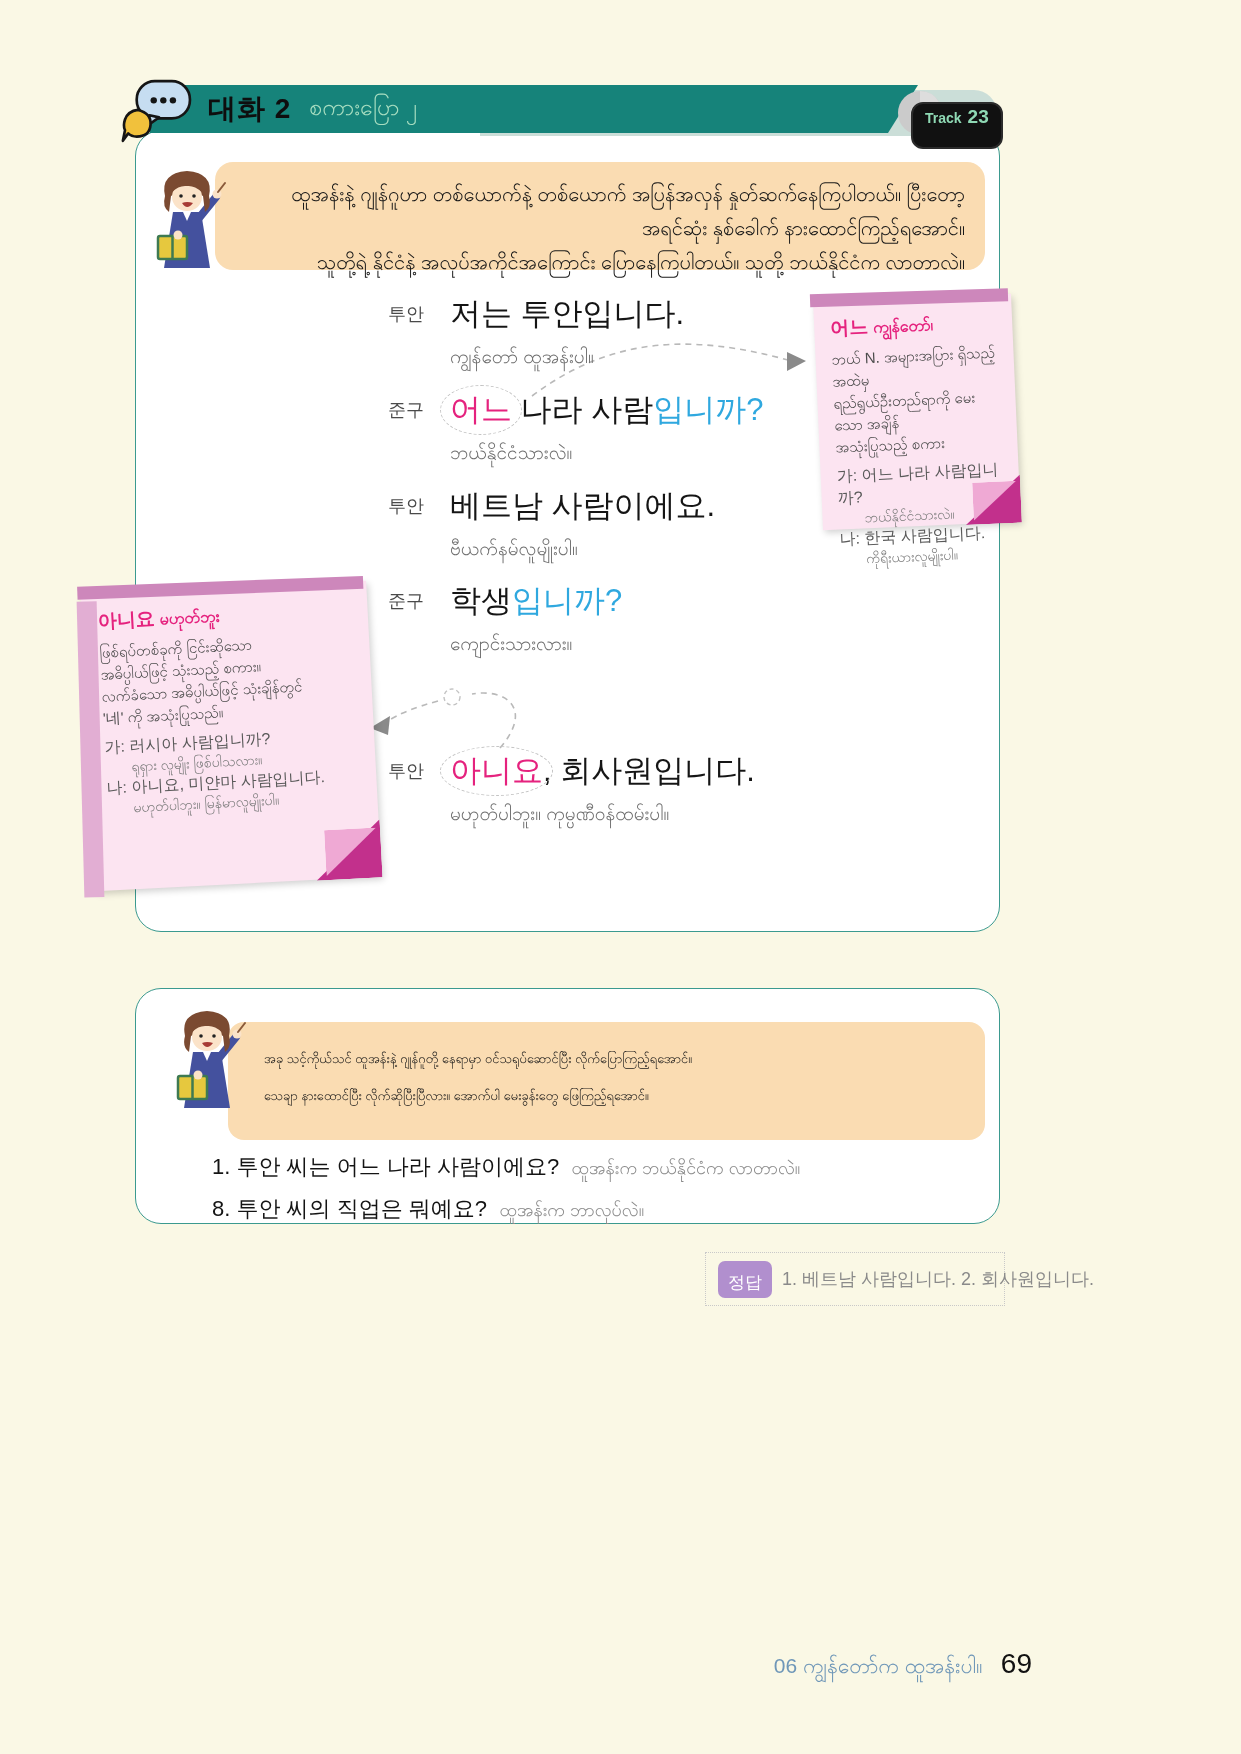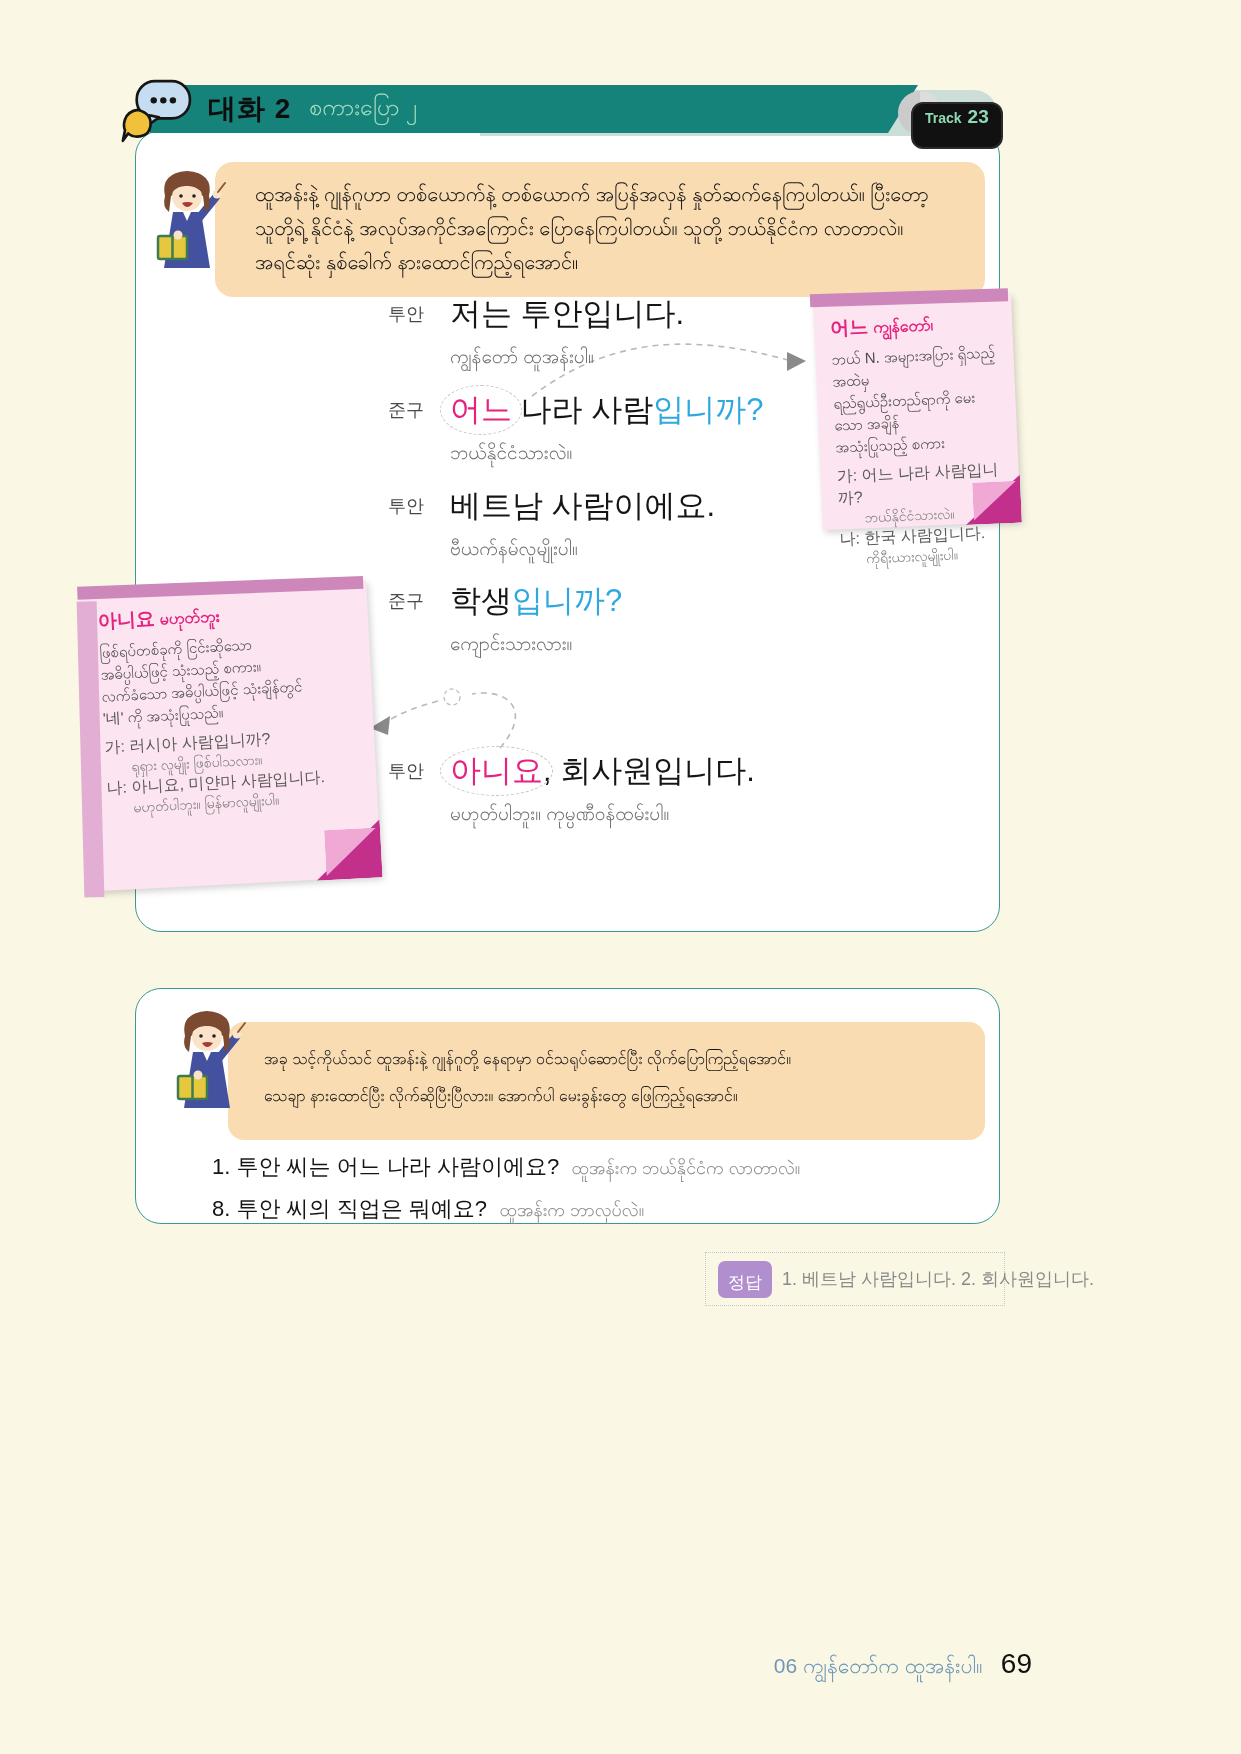--- a/index.html
+++ b/index.html
@@ -32,23 +32,24 @@
     border:2px solid #2b2b2b;
   }
   .track-label { font-size:14px; font-weight:bold; }
   .track-num { font-size:19px; font-weight:bold; }
   
   .dialog-box {
     position:absolute; left:135px; top:130px; width:865px; height:802px;
     background:#fff; border:1.5px solid #3B9A8F; border-radius:26px; z-index:1;
   }
   .intro-box {
-    position:absolute; left:215px; top:162px; width:770px; height:135px;
+    position:absolute; left:215px; top:162px; width:770px; height:108px;
     background:#FADCB2; border-radius:18px; z-index:3;
     padding:15px 20px 0 40px;
+    text-align:right;
   }
   .intro-line { font-size:20px; line-height:34px; color:#161616; font-weight:500; }
   .teacher { position:absolute; width:82px; height:112px; z-index:4; }
   .teacher-1 { left:146px; top:166px; }
   .teacher-2 { left:166px; top:1006px; }
   
   .dlg { position:absolute; left:388px; display:flex; gap:6px; z-index:3; }
   .spk { width:56px; margin-top:9px; font-size:18px; color:#4a4a4a; flex:none; }
   .ko { font-size:31px; color:#151515; font-weight:500; white-space:nowrap; }
   .my { margin-top:9px; font-size:19px; color:#707070; }
@@ -89,21 +90,21 @@
   .ex-m { font-size:14px; color:#7b7b7b; padding-left:26px; line-height:19px; }
   
   .practice-box {
     position:absolute; left:135px; top:988px; width:865px; height:236px;
     background:#fff; border:1.5px solid #3B9A8F; border-radius:26px; z-index:1;
   }
   .practice-intro {
     position:absolute; left:228px; top:1022px; width:757px; height:118px;
     background:#FADCB2; border-radius:16px; z-index:3; padding:18px 16px 0 36px;
   }
-  .practice-line { font-size:16px; line-height:37px; color:#161616; font-weight:500; }
+  .practice-line { font-size:13px; line-height:37px; color:#161616; font-weight:500; }
   .question { position:absolute; left:212px; z-index:3; }
   .q-1 { top:1152px; } .q-2 { top:1194px; }
   .q-ko { font-size:22px; color:#141414; font-weight:500; }
   .q-my { font-size:18px; color:#8a8a8a; margin-left:8px; }
   
   .answer-box {
     position:absolute; left:705px; top:1252px; width:300px; height:54px;
     border:1.5px dotted #c9c9c9; display:flex; align-items:center;
     padding:0 12px; gap:10px; z-index:2; background:#FAF8E5;
   }
@@ -181,22 +182,22 @@
   <svg class="cd-icon">
       <use href="#cd"></use>
     </svg>
   <div class="track-badge">
     <span class="track-label">Track</span>
     <span class="track-num">23</span>
   </div>
 
   <div class="intro-box">
     <div class="intro-line">ထူအန်းနဲ့ ဂျုန်ဂူဟာ တစ်ယောက်နဲ့ တစ်ယောက် အပြန်အလှန် နှုတ်ဆက်နေကြပါတယ်။ ပြီးတော့</div>
+    <div class="intro-line">အရင်ဆုံး နှစ်ခေါက် နားထောင်ကြည့်ရအောင်။</div>
     <div class="intro-line">သူတို့ရဲ့ နိုင်ငံနဲ့ အလုပ်အကိုင်အကြောင်း ပြောနေကြပါတယ်။ သူတို့ ဘယ်နိုင်ငံက လာတာလဲ။</div>
-    <div class="intro-line">အရင်ဆုံး နှစ်ခေါက် နားထောင်ကြည့်ရအောင်။</div>
   </div>
   <svg class="teacher teacher-1">
       <use href="#teacher"></use>
     </svg>
 
   <div class="dlg" style="top:293px">
     <span class="spk">투안</span>
     <div>
       <div class="ko">저는 투안입니다.</div>
       <div class="my">ကျွန်တော် ထူအန်းပါ။</div>

